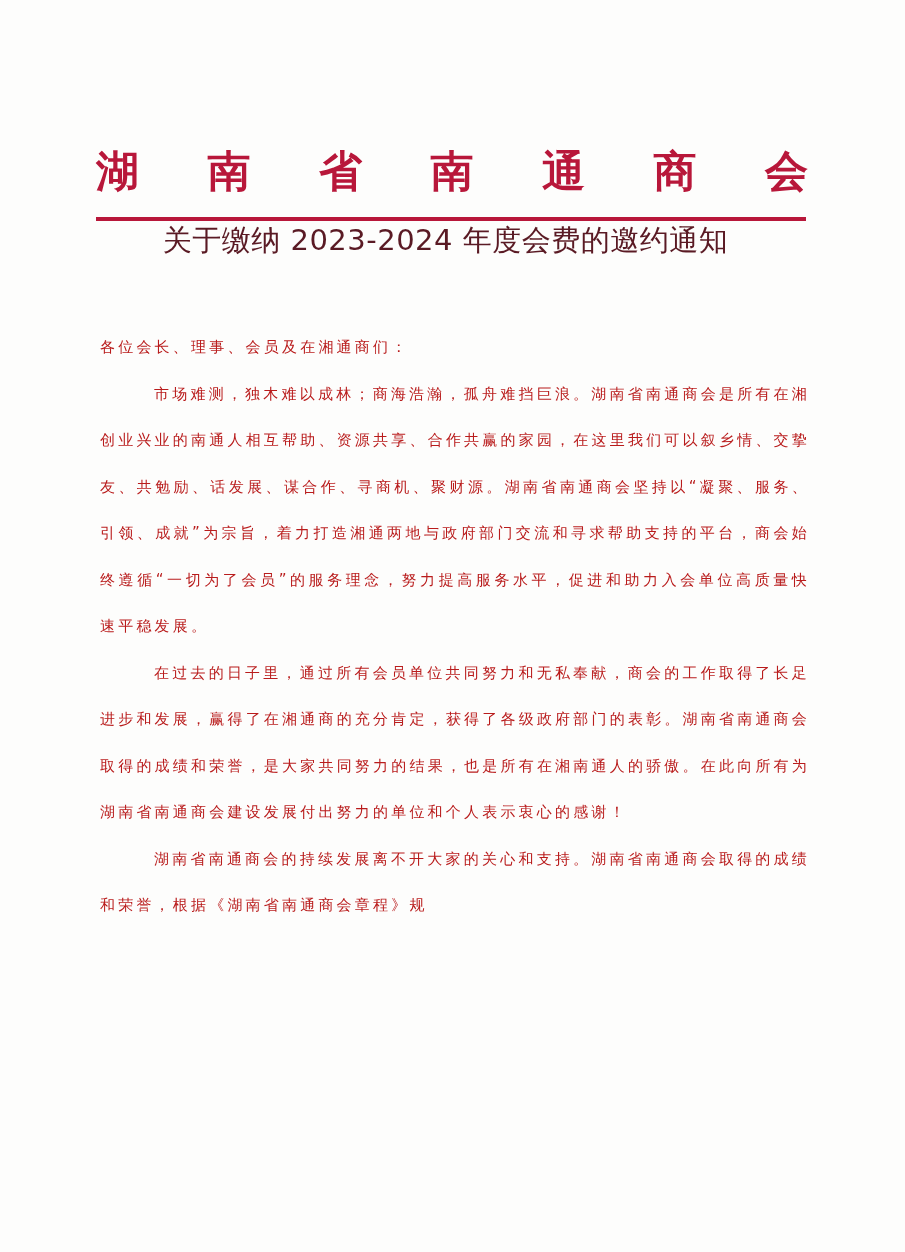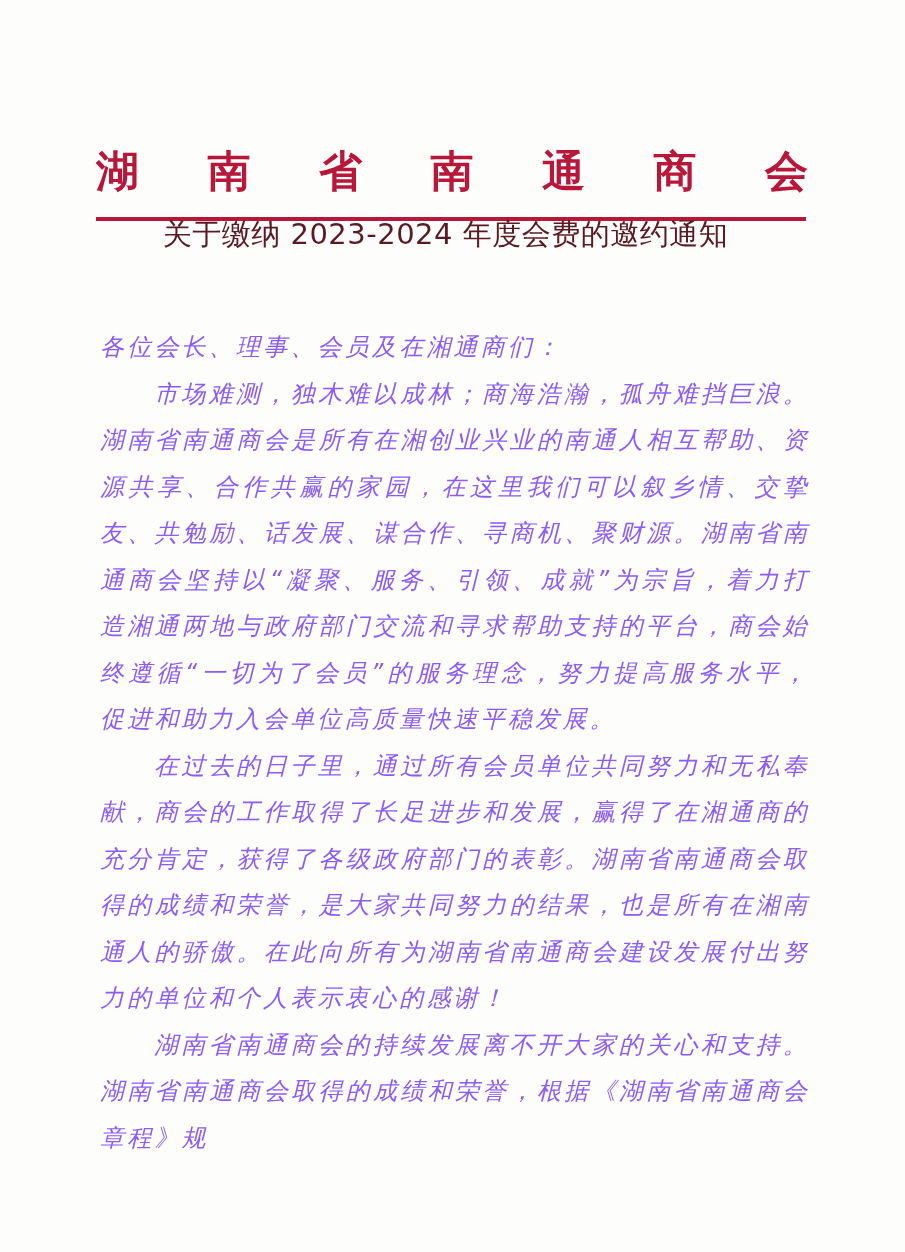--- a/index.html
+++ b/index.html
@@ -40,42 +40,41 @@
     position: absolute;
     left: 96px;
     top: 217px;
     width: 710px;
     height: 4px;
     background: #b8173a;
   }
   .notice-title {
     position: absolute;
     left: 0;
-    top: 214px;
+    top: 220px;
     width: 881px;
     text-align: center;
     padding-left: 10px;
     box-sizing: border-box;
     font-family: "DejaVu Sans", "Liberation Sans", sans-serif;
     font-size: 29px;
     line-height: 40px;
     color: #5a1a24;
     letter-spacing: 0.5px;
   }
   .body-text {
     position: absolute;
     left: 100px;
     top: 324px;
     width: 710px;
     font-family: "DejaVu Sans", "Liberation Sans", sans-serif;
-    font-size: 24px;
+    font-size: 15px;
     line-height: 46.5px;
-    color: #8b5cf6;
+    color: #b91c1c;
     letter-spacing: 3.2px;
-    font-style: italic;
   }
   .body-text p {
     margin: 0;
     text-align: justify;
   }
   .body-text p.indent {
     text-indent: 54px;
   }
   .greeting {
     margin-bottom: 0;

